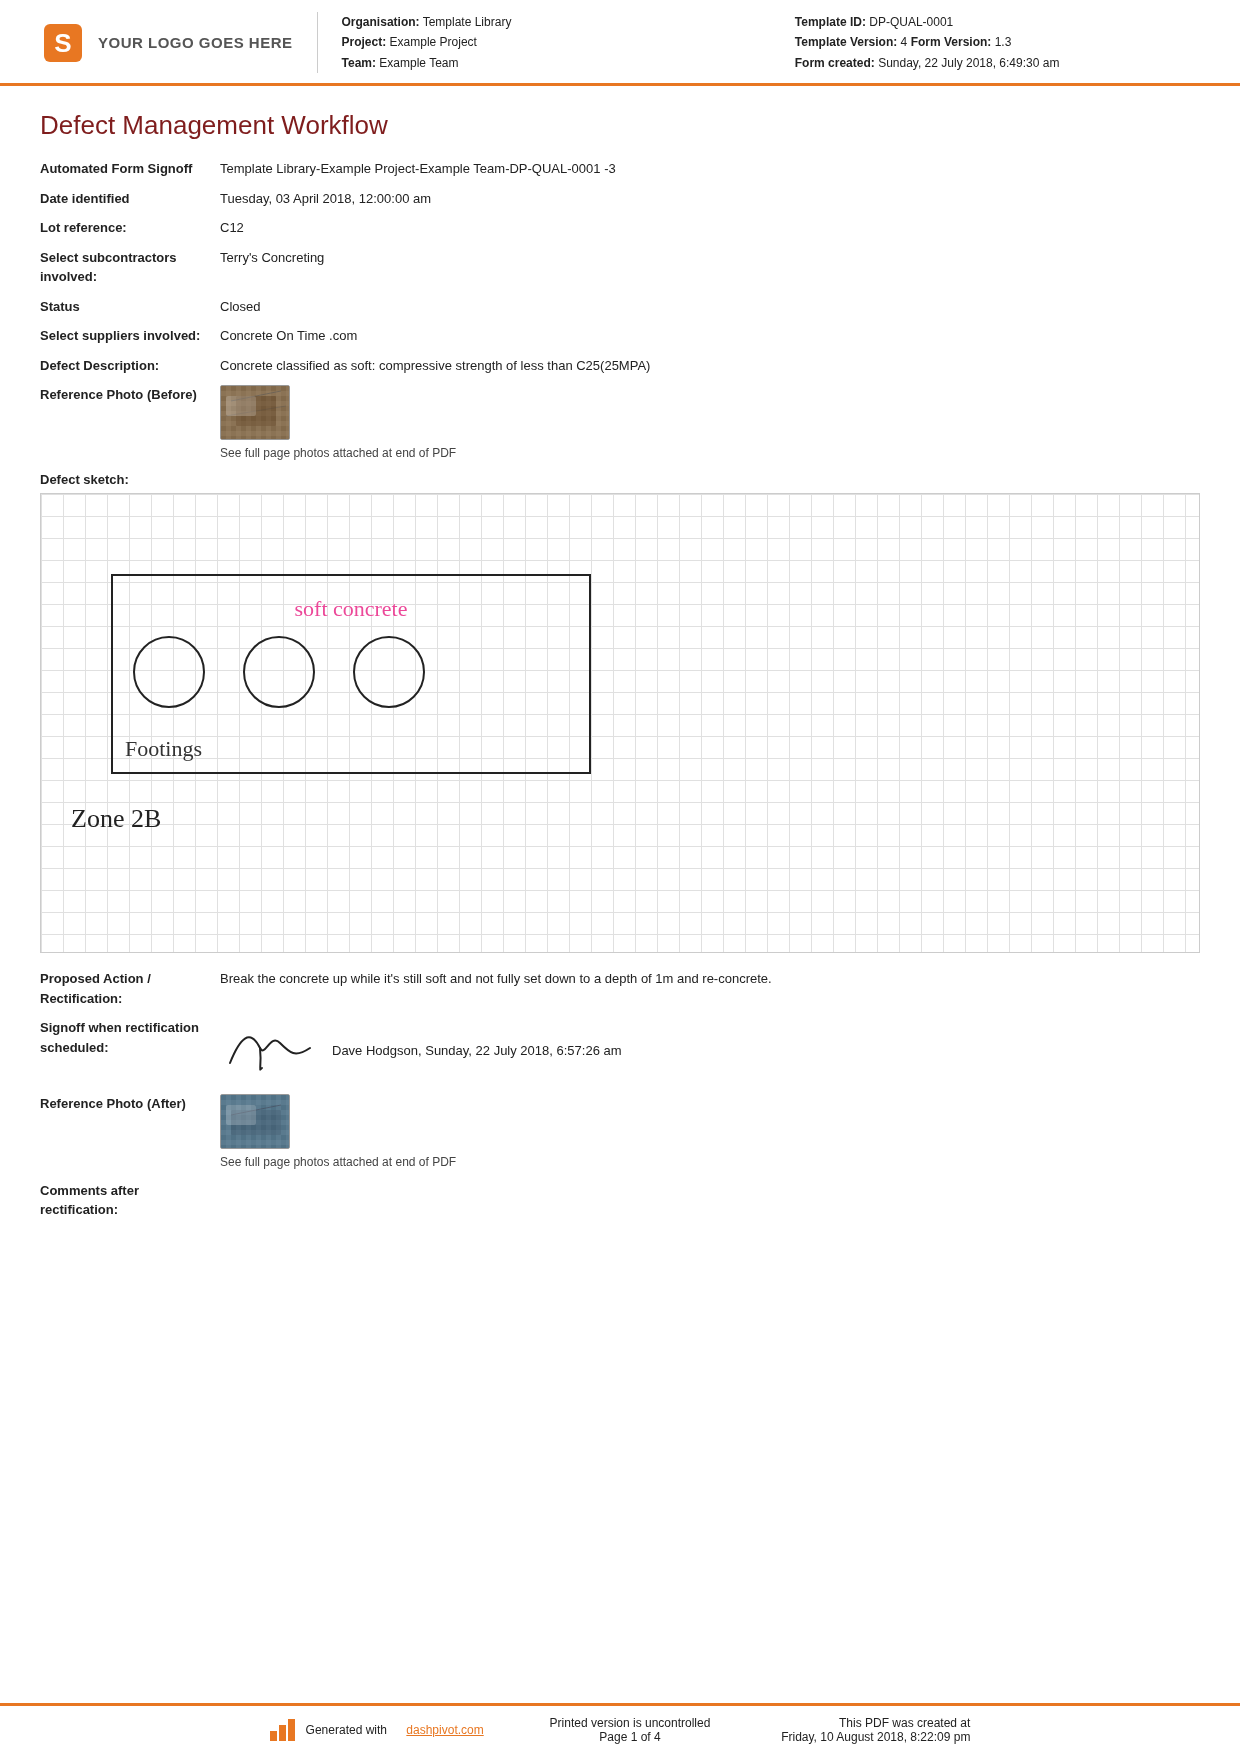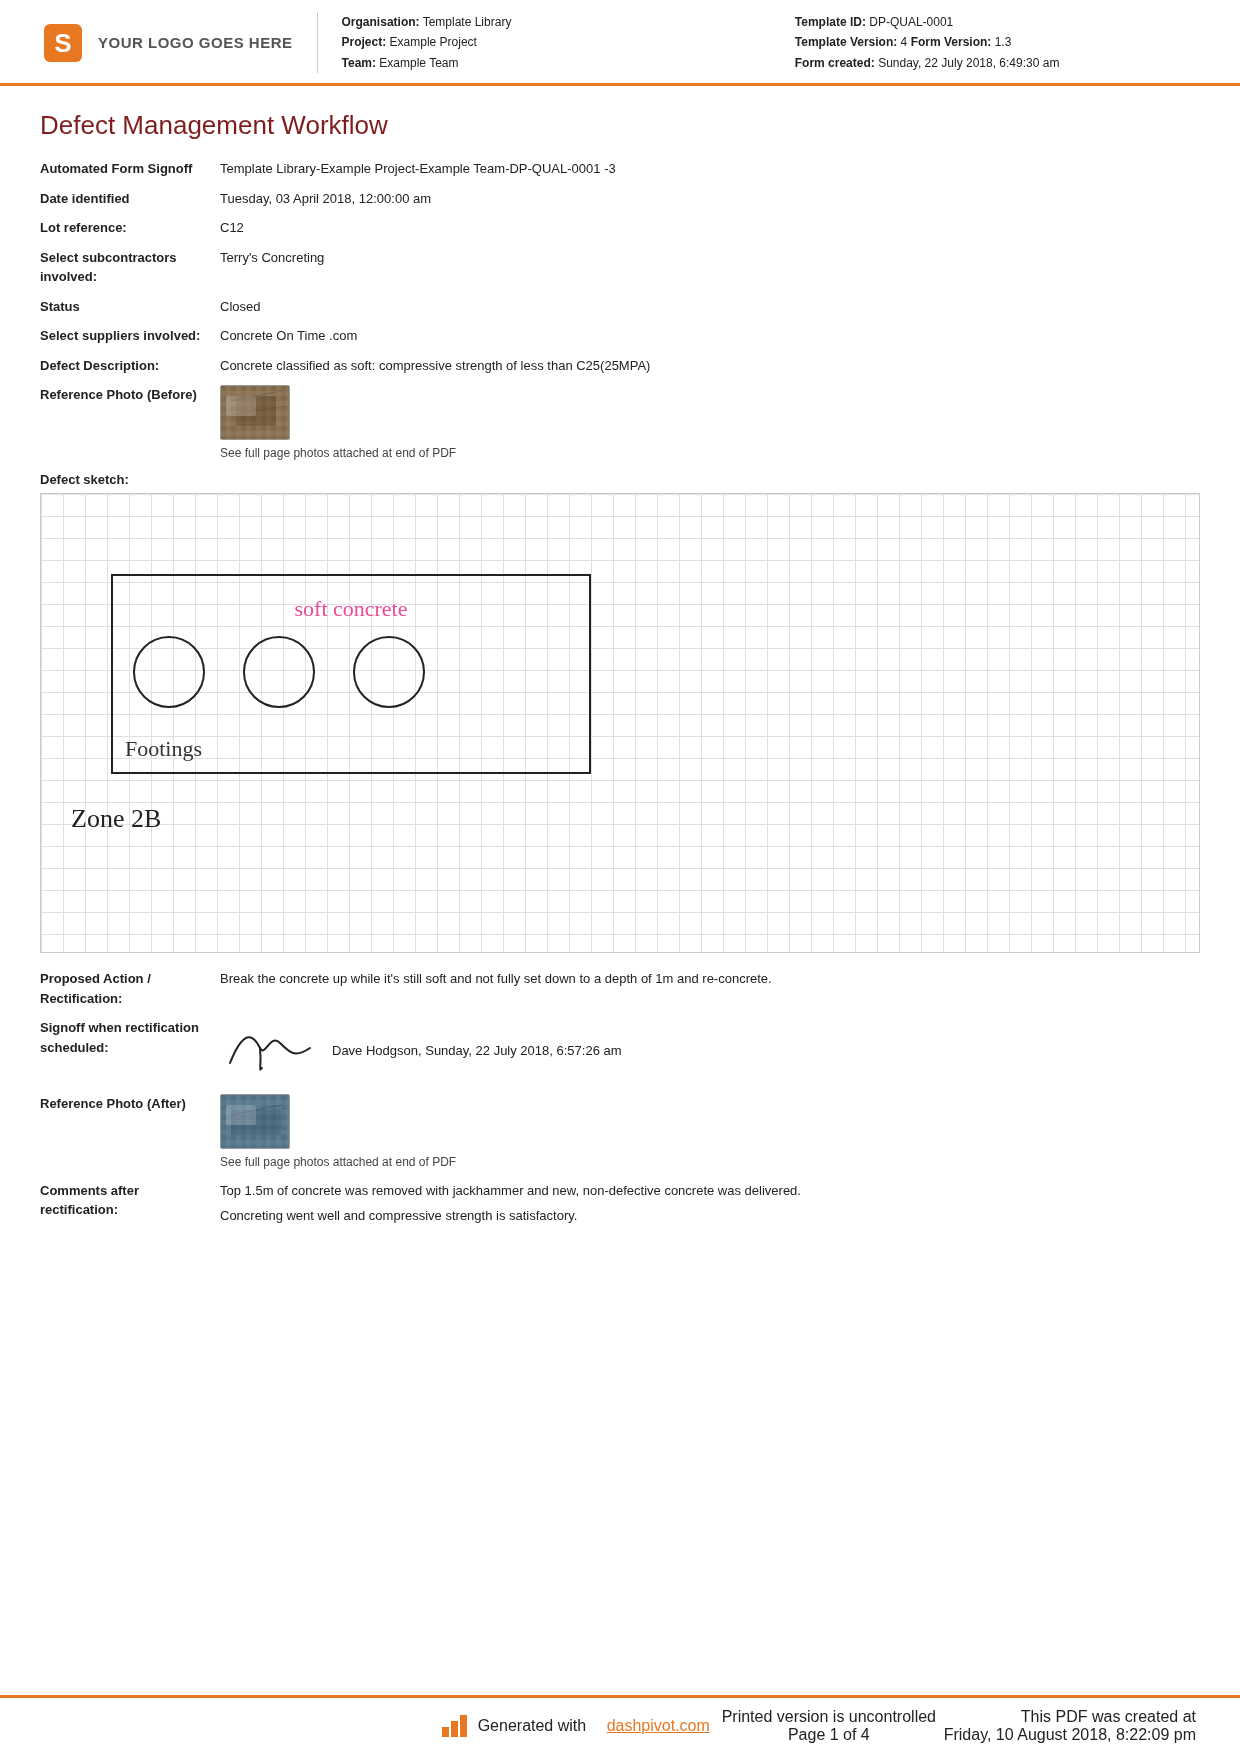--- a/index.html
+++ b/index.html
@@ -177,25 +177,25 @@
       top: 310px;
       left: 30px;
       font-size: 26px;
       color: #222;
       font-family: serif;
     }
 
     
     .footer {
       border-top: 3px solid #e87722;
-      padding: 10px 44px;
+      padding: 10px 28px;
       display: flex;
       align-items: center;
-      justify-content: flex-end;
-      font-size: 16px;
+      justify-content: center;
+      font-size: 12px;
       color: #222;
     }
     .footer-left {
       display: flex;
       align-items: center;
       gap: 8px;
       min-width: 280px;
     }
     .footer-logo-icon {
       width: 28px;
@@ -365,24 +365,20 @@
             <line x1="10" y1="20" x2="60" y2="10" stroke="#445" stroke-width="1" opacity="0.5"></line>
             <rect x="10" y="15" width="50" height="25" fill="rgba(40,60,80,0.25)" rx="1"></rect>
           </svg>
         </div>
         <div class="photo-caption">See full page photos attached at end of PDF</div>
       </div>
     </div>
 
     <div class="field-row">
       <div class="field-label bold">Comments after rectification:</div>
-      <div class="field-value">
-        <div>Top 1.5m of concrete was removed with jackhammer and new, non-defective concrete was delivered.</div>
-        <div style="margin-top:6px;">Concreting went well and compressive strength is satisfactory.</div>
-      </div>
     </div>
 
   </div>
 
   <div class="footer">
     <div class="footer-left">
       
       <svg class="footer-logo-icon" viewBox="0 0 28 22">
         <rect x="0" y="12" width="7" height="10" fill="#e87722"></rect>
         <rect x="9" y="6" width="7" height="16" fill="#e87722"></rect>

